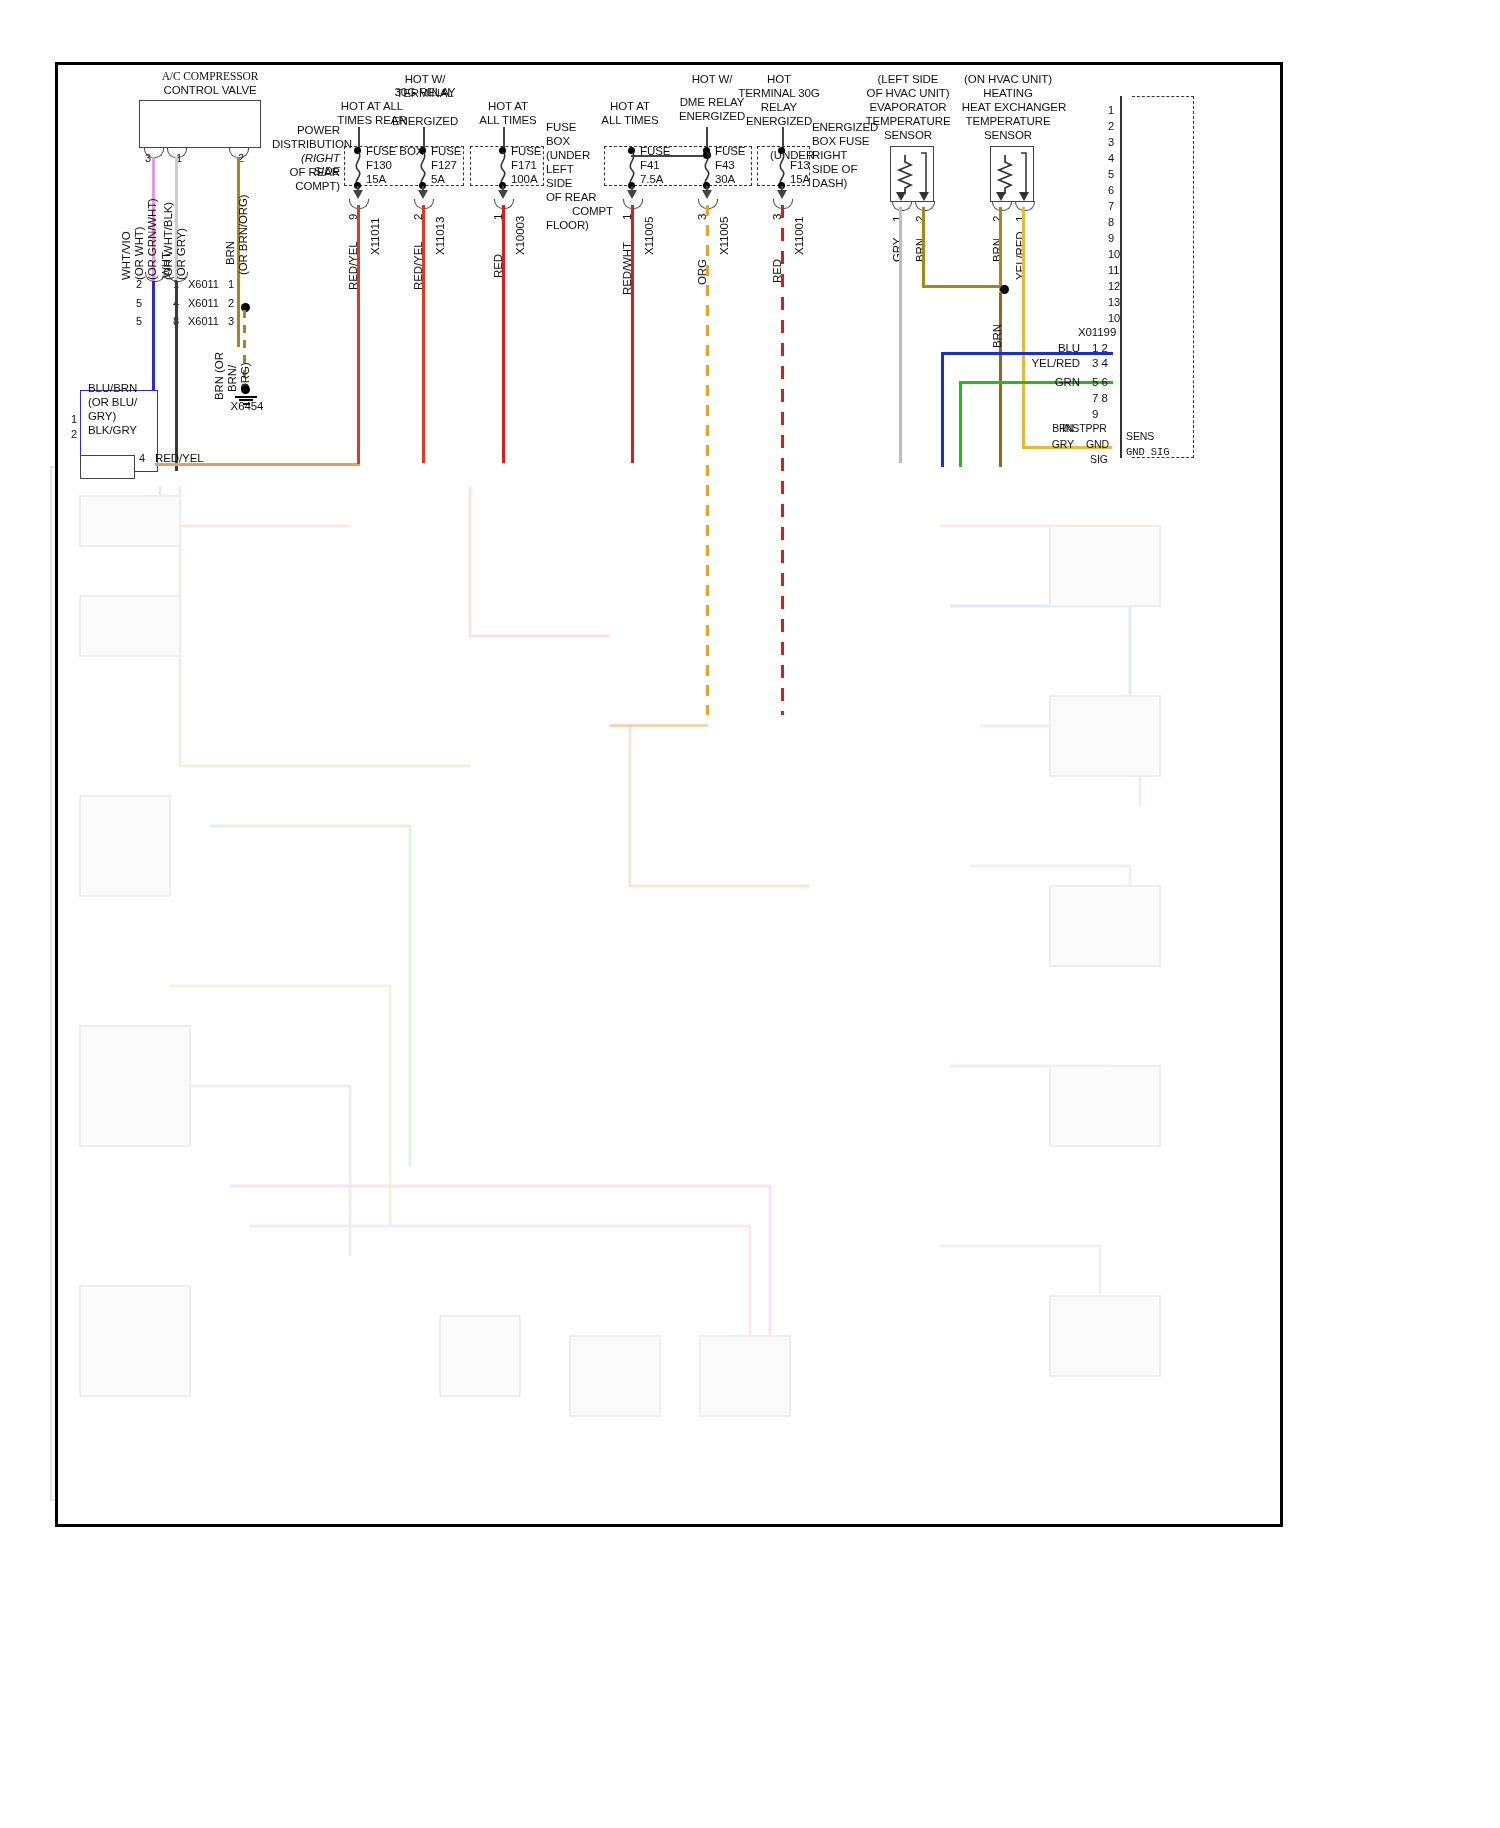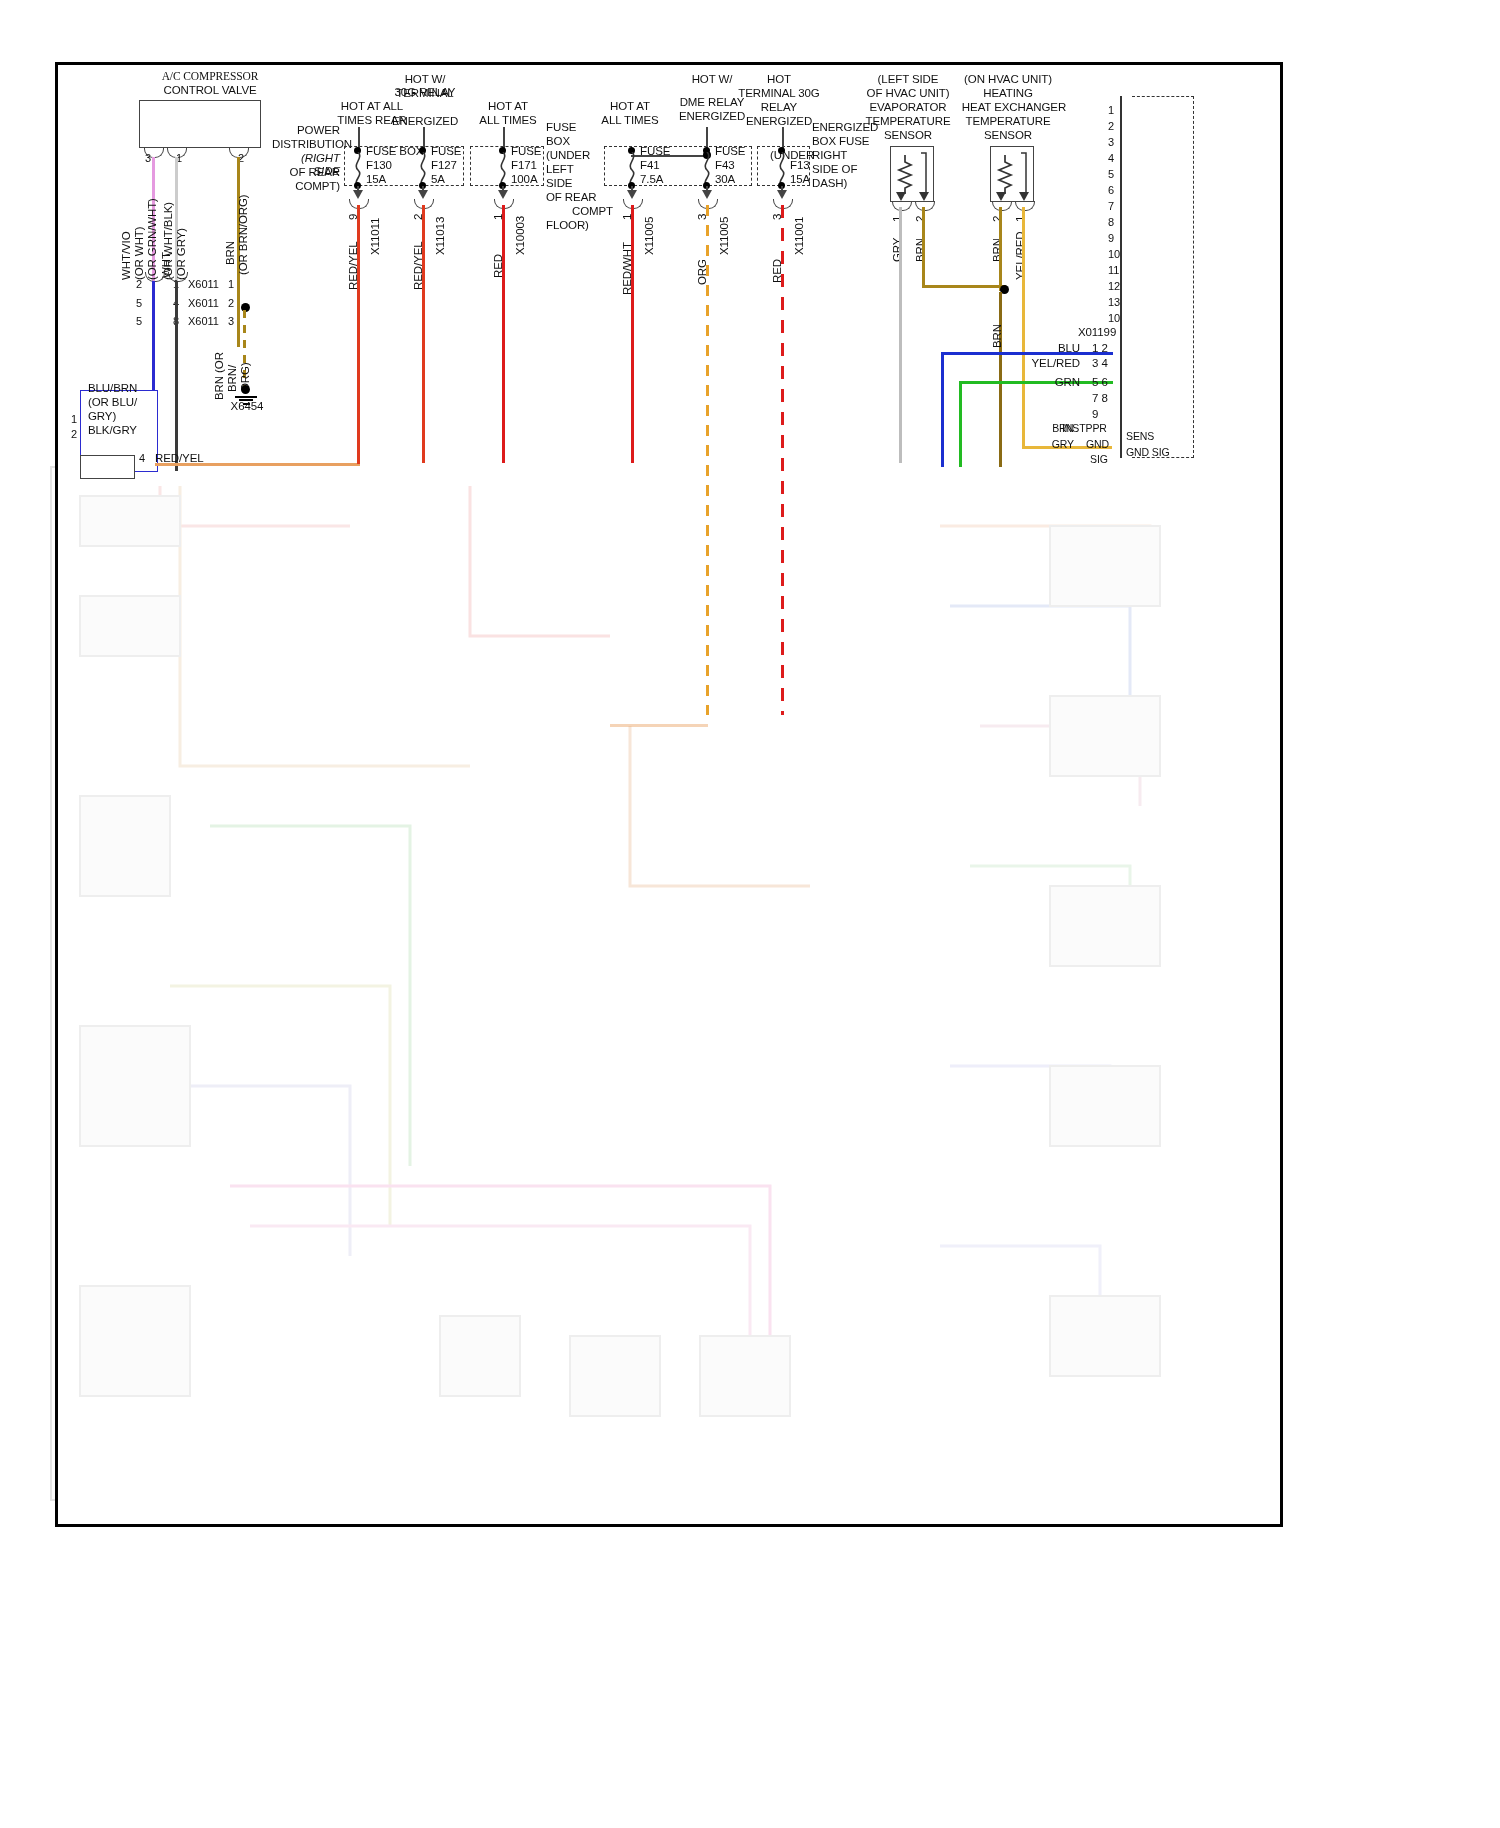--- a/index.html
+++ b/index.html
@@ -379,21 +379,21 @@
   <div class="lbl lbl-l" style="left:1092px;top:376px;width:36px;">5 6</div>
 
   <div class="lbl lbl-l" style="left:1092px;top:392px;width:36px;">7 8</div>
   <div class="lbl lbl-l" style="left:1092px;top:408px;width:36px;">9</div>
 
   <div class="lbl lbl-r tiny" style="left:1030px;top:422px;width:44px;">BRN</div>
   <div class="lbl lbl-l tiny" style="left:1062px;top:422px;width:60px;">INSTPPR</div>
   <div class="lbl lbl-r tiny" style="left:1030px;top:438px;width:44px;">GRY</div>
   <div class="lbl lbl-l tiny" style="left:1086px;top:438px;width:40px;">GND</div>
   <div class="lbl lbl-l tiny" style="left:1126px;top:430px;width:48px;">SENS</div>
-  <div class="lbl lbl-l tiny" style="left:1126px;top:446px;width:60px;">GND SIG</div>
+  <div class="lbl lbl-l tiny" style="left:1126px;top:446px;width:60px;font-family:Liberation Mono, monospace;">GND SIG</div>
   <div class="lbl lbl-l tiny" style="left:1090px;top:453px;width:36px;">SIG</div>
 
   <svg style="position:absolute;left:50px;top:466px;width:1155px;height:1035px;opacity:.30;">
     <g stroke-width="3" fill="none">
       <path d="M110 20 L110 60 L300 60" stroke="#f0b0b0"></path>
       <path d="M130 20 L130 300 L420 300" stroke="#e8c8a0"></path>
       <path d="M420 20 L420 170 L560 170" stroke="#f0a0a0"></path>
       <path d="M580 260 L580 420 L760 420" stroke="#e8b080"></path>
       <path d="M160 360 L360 360 L360 700" stroke="#a8d8a8"></path>
       <path d="M120 520 L340 520 L340 760" stroke="#d8d8a0"></path>

